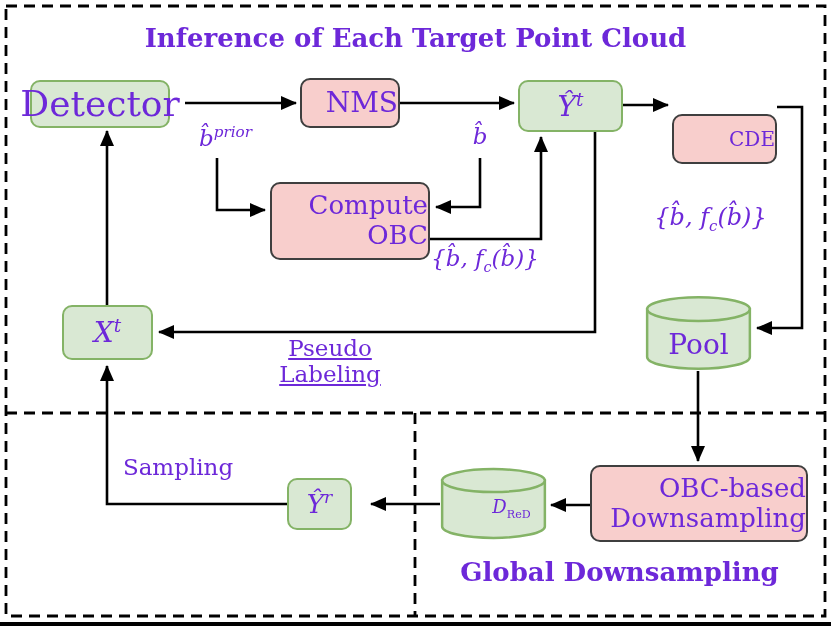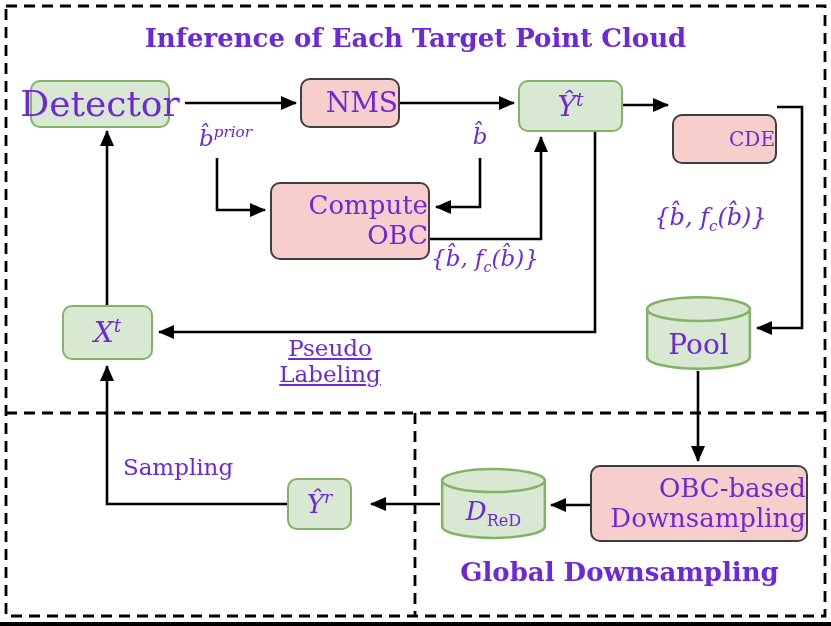--- a/index.html
+++ b/index.html
@@ -38,21 +38,21 @@
   .cyl{position:absolute; z-index:2;}
   #cyl-pool{left:645px; top:295px; width:107px; height:76px;}
   #cyl-dred{left:440px; top:467px; width:107px; height:73px;}
   .cyl svg{position:absolute; left:0; top:0; width:100%; height:100%;}
   .cyl svg path,.cyl svg ellipse{
     fill:var(--green_fill,#d9e8d3); stroke:var(--green_border,#84b366); stroke-width:2.5px;
   }
   .cyl .cyl-label{
     position:absolute; left:0; top:44%; width:100%; text-align:center; font-size:28px;
   }
-  #cyl-dred .cyl-label{font-size:26px; top:40%;}
+  #cyl-dred .cyl-label{font-size:18px; top:40%;padding-left:18px;}
 
   .math{font-style:italic;}
   sup{font-size:0.66em;}
   sub{font-size:0.62em;}
 
   .floating{position:absolute; z-index:2; text-align:center;}
   #main-title{left:0; top:23px; width:831px; font-weight:bold; font-size:26px;
               font-family:"DejaVu Serif","Liberation Serif",serif;}
   #label-bprior{left:182px; top:123px; width:70px;  font-size:23px; text-align:right;}
   #label-bhat  {left:462px; top:123px; width:36px;  font-size:23px;}

